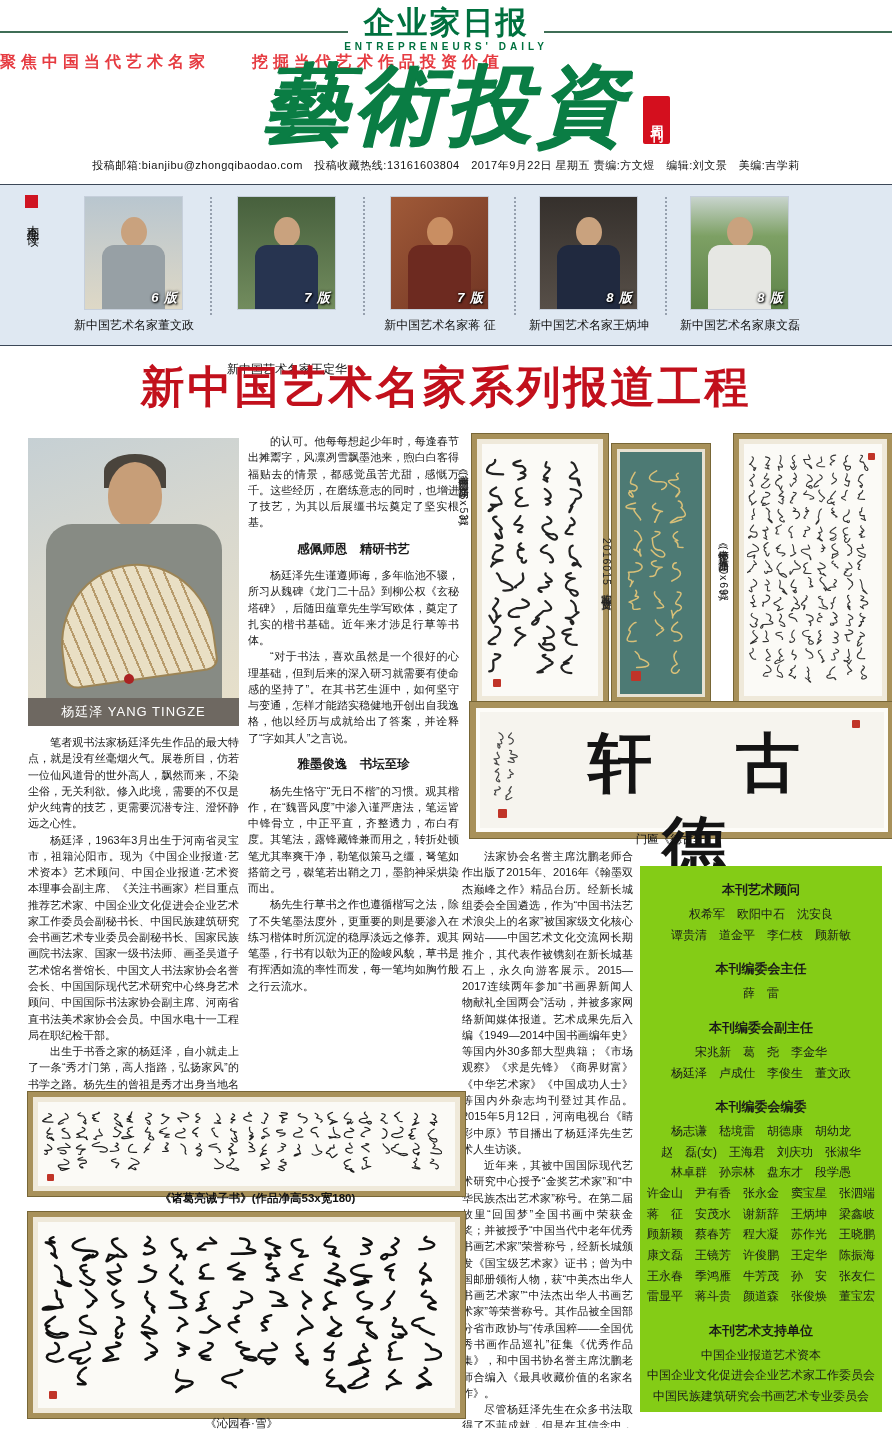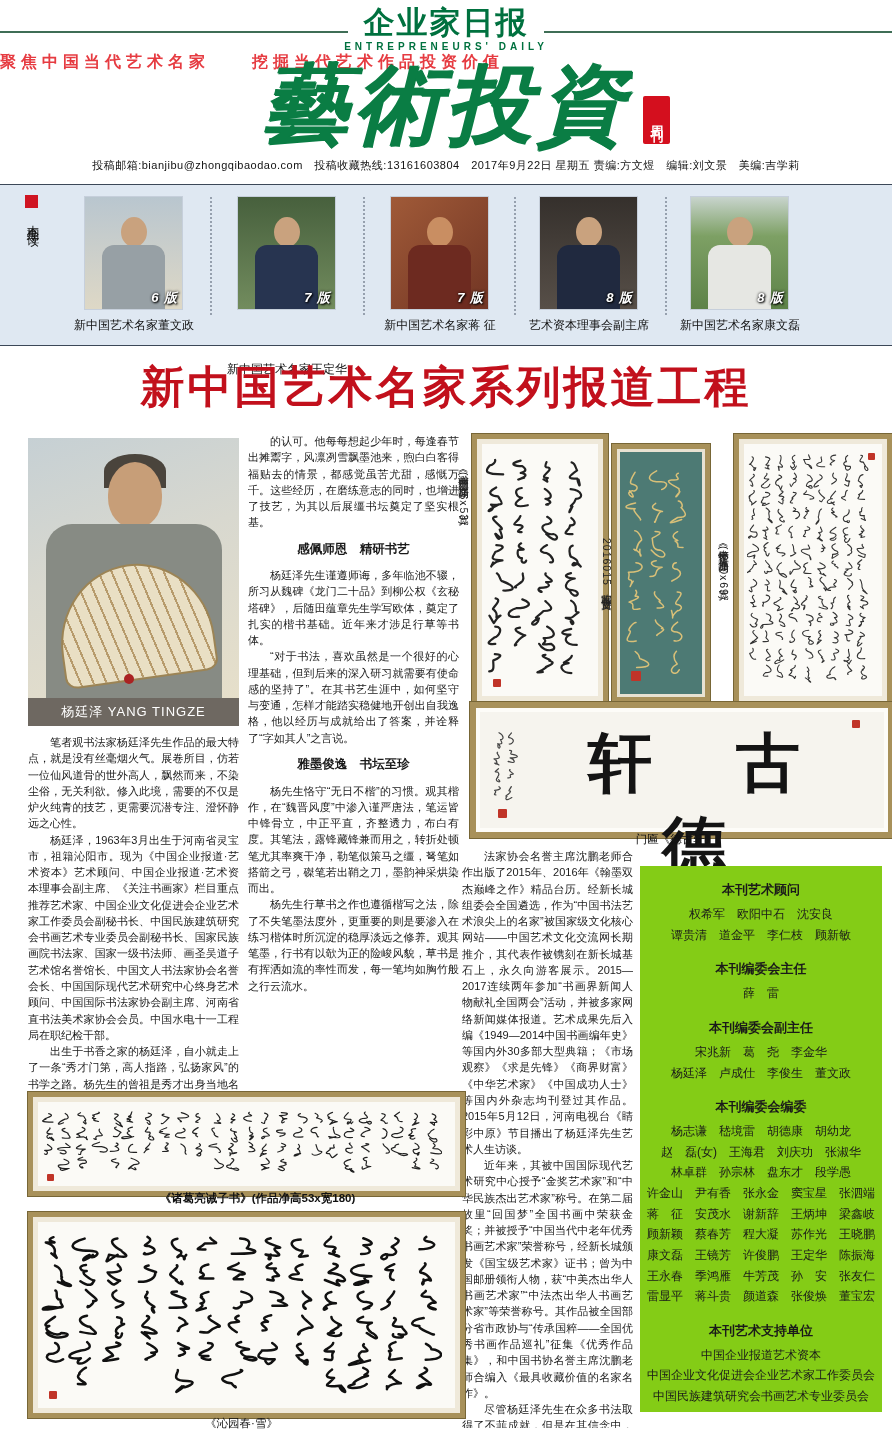--- a/index.html
+++ b/index.html
@@ -124,21 +124,21 @@
     </div>
     <div class="phcap" style="left:360px;">新中国艺术名家蒋 征</div>
 
     <div class="dotsep" style="left:514px;"></div>
 
     <div class="ph ph4" style="left:540px;">
       <div class="head"></div>
       <div class="body"></div>
       <span class="pagelab">8 版</span>
     </div>
-    <div class="phcap" style="left:509px;">艺术资本理事会副主席</div>
+    <div class="phcap" style="left:509px;">新中国艺术名家王炳坤</div>
 
     <div class="dotsep" style="left:665px;"></div>
 
     <div class="ph ph5" style="left:691px;">
       <div class="head"></div>
       <div class="body"></div>
       <span class="pagelab">8 版</span>
     </div>
     <div class="phcap" style="left:660px;">新中国艺术名家康文磊</div>
   </div>

